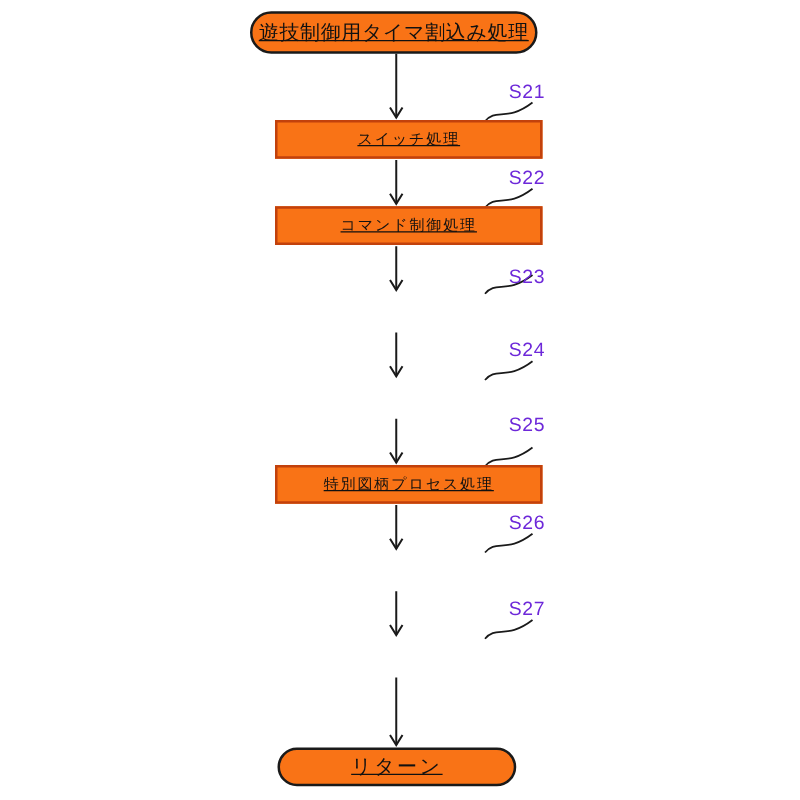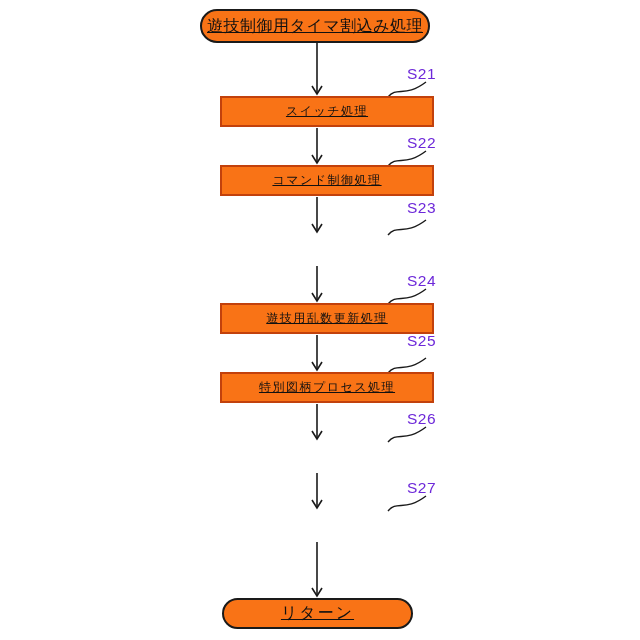--- a/index.html
+++ b/index.html
@@ -98,26 +98,25 @@
     <path d="M 388 304 C 397 293, 405 305, 426 289" fill="none" stroke="#1a1a1a" stroke-width="1.4"></path>
     <path d="M 388 373 C 397 362, 405 374, 426 358" fill="none" stroke="#1a1a1a" stroke-width="1.4"></path>
     <path d="M 388 442 C 397 431, 405 443, 426 427" fill="none" stroke="#1a1a1a" stroke-width="1.4"></path>
     <path d="M 388 511 C 397 500, 405 512, 426 496" fill="none" stroke="#1a1a1a" stroke-width="1.4"></path>
   </svg>
 
   <div class="node terminal start">遊技制御用タイマ割込み処理</div>
 
   <div class="node process" style="top:96px">スイッチ処理</div>
   <div class="node process" style="top:165px">コマンド制御処理</div>
-  <div class="node process" style="top:303px">遊技用乱数更新処理</div>
   <div class="node process" style="top:372px">特別図柄プロセス処理</div>
 
   <div class="tag" style="top:65px">S21</div>
   <div class="tag" style="top:134px">S22</div>
-  <div class="tag" style="top:199px">S23</div>
+  <div class="tag" style="top:213px">S23</div>
   <div class="tag" style="top:272px">S24</div>
   <div class="tag" style="top:332px">S25</div>
   <div class="tag" style="top:410px">S26</div>
   <div class="tag" style="top:479px">S27</div>
 
   <div class="node terminal end">リターン</div>
 
 </div>
 
 </body></html>

